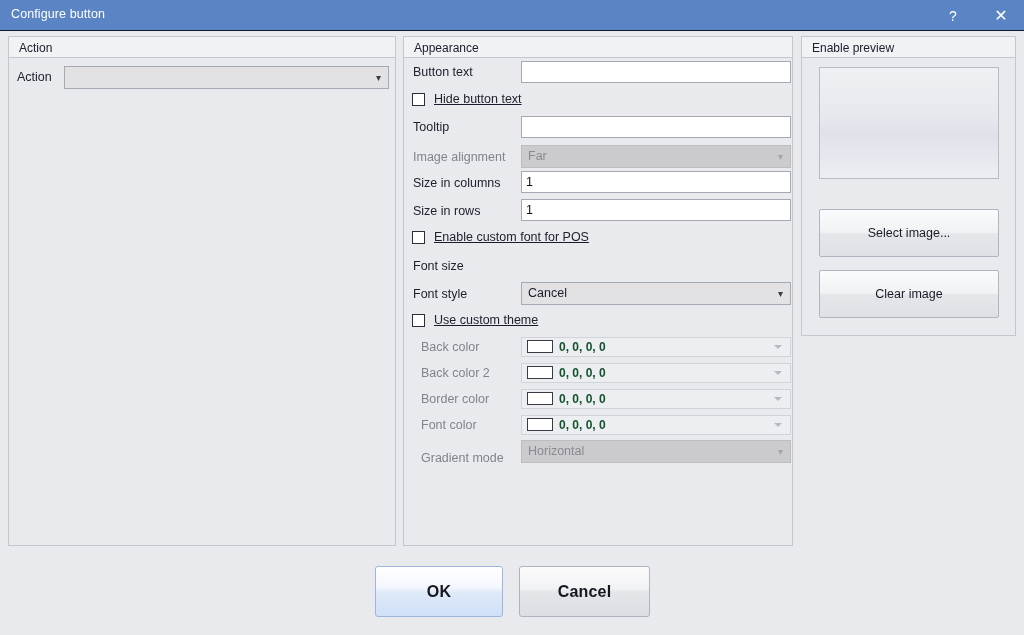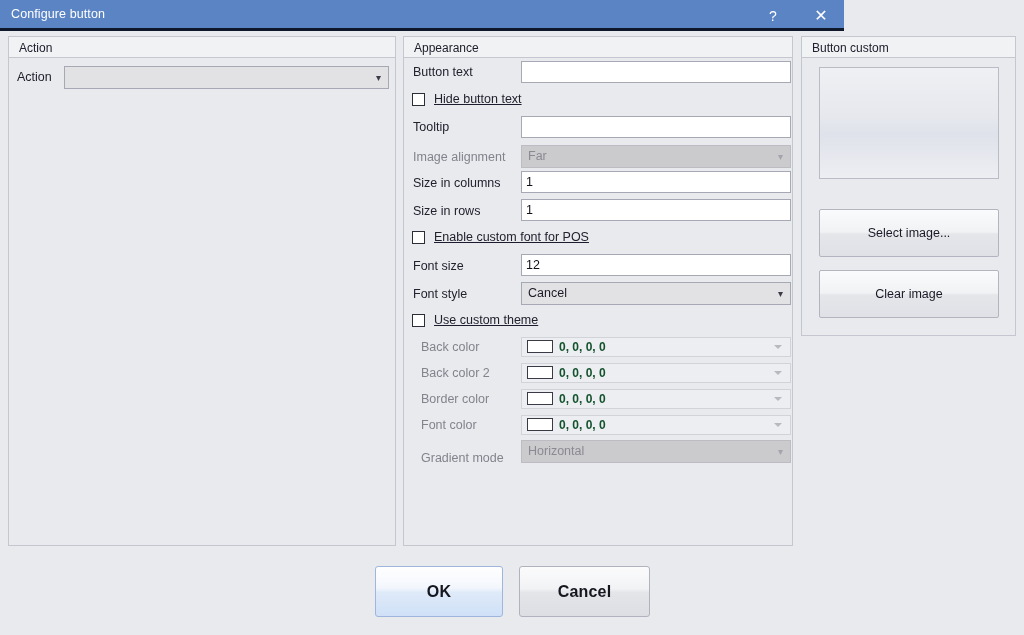--- a/index.html
+++ b/index.html
@@ -11,23 +11,23 @@
     font-family: "Liberation Sans", sans-serif;
     font-size: 12.5px;
     color: #1c1c2e;
     background: #e9eaee;
     -webkit-font-smoothing: antialiased;
   }
 
   
   #titlebar {
     position: absolute; left: 0; top: 0;
-    width: 844px; height: 31px;
+    width: 1024px; height: 31px;
     background: #5b84c4;
-    border-bottom: 3px solid #0f172a;
+    border-bottom: 1px solid #0f172a;
     box-sizing: border-box;
     padding-left: 14px;
   }
   #titlebar .title {
     position: absolute; left: 11px; top: 7px;
     color: #ffffff;
     font-size: 12.5px;
     letter-spacing: 0.1px;
   }
   .winbtn {
@@ -259,21 +259,20 @@
 
   <div class="lbl" style="left:9px; top:167px;">Size in rows</div>
   <input class="tbox" style="left: 117px; top: 162px; width: 270px;" value="1">
 
   <div class="cbrow" style="left:8px; top:193px;">
     <span class="cbbox"></span>
     <span class="cbtext">Enable custom font for POS</span>
   </div>
 
   <div class="lbl" style="left:9px; top:222px;">Font size</div>
-  <input class="tbox" style="left: 117px; top: 217px; width: 270px;" value="12">
 
   <div class="lbl" style="left:9px; top:250px;">Font style</div>
   <div class="combo" style="left:117px; top:245px; width:270px;">
     <span>Cancel</span>
     <span class="chev">▾</span>
   </div>
 
   <div class="cbrow" style="left:8px; top:276px;">
     <span class="cbbox"></span>
     <span class="cbtext">Use custom theme</span>
@@ -305,21 +304,21 @@
 
   <div class="lbl dim" style="left:17px; top:408px;margin-top:6px;">Gradient mode</div>
   <div class="combo disabled" style="left:117px; top:403px; width:270px;">
     <span>Horizontal</span>
     <span class="chev">▾</span>
   </div>
 </div>
 
 <div class="group" id="group-preview">
   <div class="gb-header">
-    <span>Button custom</span>
+    <span>Enable preview</span>
   </div>
 
   <div id="preview-box"></div>
 
   <div class="pbtn" id="btn-clear-image">Clear image</div>
   <div class="pbtn" id="btn-select-image">Select image...</div>
 </div>
 
 <div class="dlgbtn" id="btn-ok">OK</div>
 <div class="dlgbtn" id="btn-cancel">Cancel</div>

